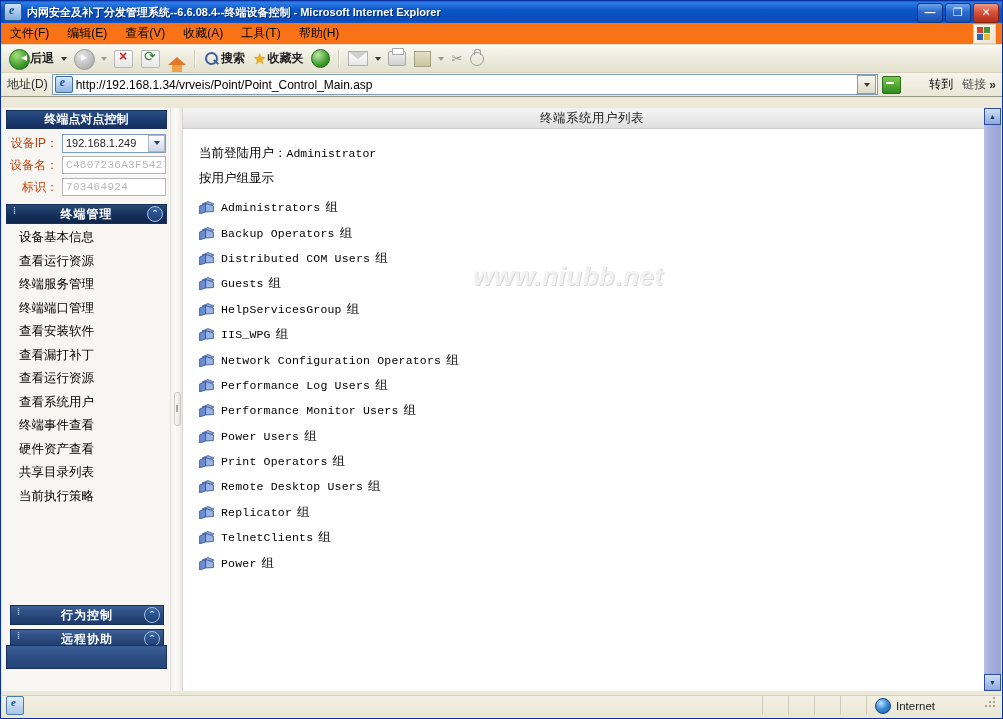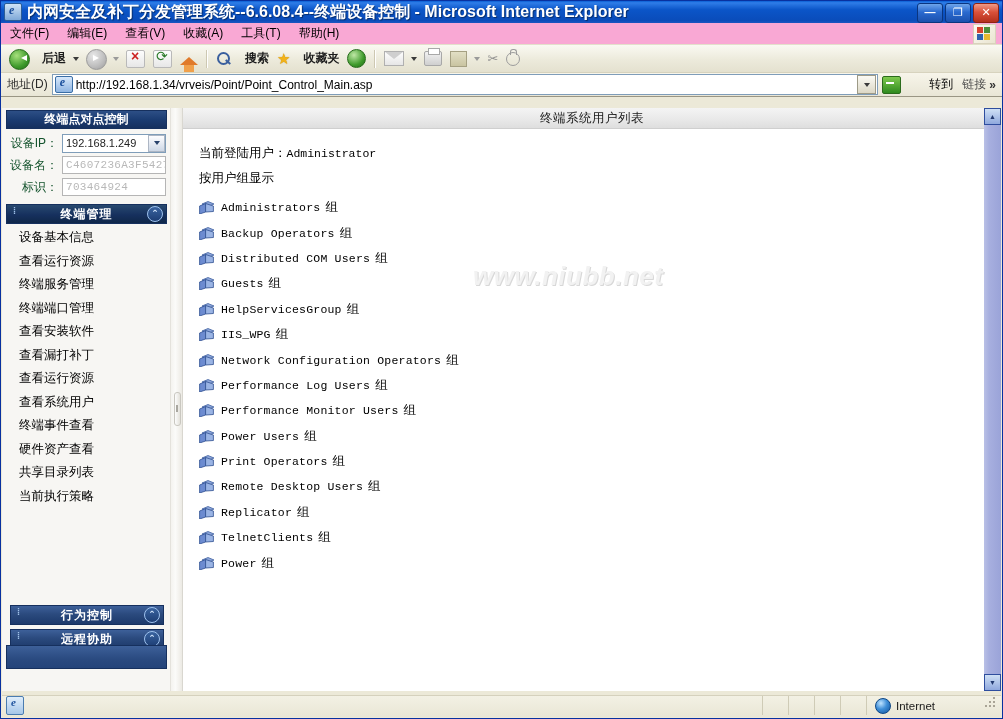--- a/index.html
+++ b/index.html
@@ -17,45 +17,45 @@
   .titlebar{
     height:22px;display:flex;align-items:center;
     background:linear-gradient(to bottom,#0a5fd4 0%,#2f7de8 8%,#0b55c8 40%,#0a4cba 88%,#1a56c0 100%);
     padding:0 2px 0 3px;position:relative;
   }
   .title-ico{width:16px;height:16px;flex:none;margin-right:5px;
     background:linear-gradient(#cfe3f7,#7fa9d8);border:1px solid #2b5d96;border-radius:2px;
     position:relative;}
   .title-ico:after{content:"e";position:absolute;left:4px;top:-1px;color:#1b4f9c;font-size:12px;
     font-style:italic;font-weight:bold;font-family:"Liberation Serif",serif;}
-  .title-text{color:#fff;font-weight:bold;font-size:16px;
+  .title-text{color:#fff;font-weight:bold;font-size:11px;
     text-shadow:1px 1px 1px rgba(0,0,0,.45);white-space:nowrap;overflow:hidden;}
   .win-btns{position:absolute;right:3px;top:2px;display:flex;gap:2px;}
   .win-btn{width:24px;height:18px;border:1px solid #0a357f;border-radius:3px;
     background:linear-gradient(to bottom,#6ea4ea,#2a6ad0 45%,#1b50ad);
     color:#fff;font-size:11px;line-height:16px;text-align:center;font-weight:bold;}
   .win-btn.close{background:linear-gradient(to bottom,#f09a86,#d9513a 45%,#b4301c);
     border-color:#8e2212;}
 
   
-  .menubar{height:21px;background:#f9a8d4;display:flex;align-items:center;
+  .menubar{height:21px;background:#f97316;display:flex;align-items:center;
     border-bottom:1px solid #e3dfcb;position:relative;}
   .menu-item{padding:2px 9px;color:#000;font-size:12px;white-space:nowrap;}
   .menu-logo{position:absolute;right:6px;top:1px;width:21px;height:18px;
     background:linear-gradient(135deg,#fdfbf3,#e9e4d0);border:1px solid #d8d2bb;}
   .menu-logo .q{position:absolute;left:3px;top:2px;width:6px;height:6px;background:#d7422f;}
   .menu-logo .q2{position:absolute;left:10px;top:2px;width:6px;height:6px;background:#4a8f3a;}
   .menu-logo .q3{position:absolute;left:3px;top:9px;width:6px;height:6px;background:#2e63ae;}
   .menu-logo .q4{position:absolute;left:10px;top:9px;width:6px;height:6px;background:#e8b830;}
 
   
   .toolbar{height:27px;background:linear-gradient(to bottom,#faf9f2,#eceadb 55%,#e4e1cf);
     display:flex;align-items:center;border-bottom:1px solid #d7d3be;padding-left:4px;}
   .tb-btn{display:flex;align-items:center;height:22px;padding:0 4px;color:#1b1b1b;font-size:12px;}
-  .tb-lbl{margin-left:13px;font-weight:bold;color:#1c1c1c;}
+  .tb-lbl{margin-left:1px;font-weight:bold;color:#1c1c1c;}
   .tb-sep{width:1px;height:18px;background:#cdc8b2;margin:0 4px;border-right:1px solid #fff;}
   .caret{width:0;height:0;border-left:3.5px solid transparent;border-right:3.5px solid transparent;
     border-top:4px solid #3a3a3a;margin:0 3px;}
   .ico{width:20px;height:20px;position:relative;display:inline-block;}
   .circ{width:19px;height:19px;border-radius:50%;display:block;}
 
   
   .addrbar{height:23px;background:linear-gradient(to bottom,#f7f5ea,#e9e6d6);
     display:flex;align-items:center;border-bottom:1px solid #9a9684;padding:0 2px;}
   .addr-lbl{font-size:12px;color:#2a2a2a;padding:0 4px;white-space:nowrap;}
@@ -81,21 +81,21 @@
   .page{position:absolute;left:1px;top:107px;width:999px;height:583px;
         background:#fff;display:flex;}
   .sidebar{width:168px;flex:none;background:#f7f6f3;position:relative;
            border-right:1px solid #e4e2dc;}
   .sb-title{height:17px;line-height:17px;text-align:center;color:#fff;font-weight:bold;
     font-size:12px;margin:2px 3px 0 4px;
     background:linear-gradient(to bottom,#2d4f86,#1b3c72 50%,#16305e);
     border:1px solid #16305e;}
   .sb-form{padding:4px 4px 2px 4px;}
   .sb-row{display:flex;align-items:center;height:20px;margin-bottom:2px;}
-  .sb-lab{width:52px;text-align:right;font-size:12px;color:#14532d;padding-right:4px;white-space:nowrap;}
+  .sb-lab{width:52px;text-align:right;font-size:12px;color:#c2410c;padding-right:4px;white-space:nowrap;}
   .sb-sel{flex:1;height:17px;border:1px solid #7f9db9;background:#fff;display:flex;align-items:center;
     font-size:11px;color:#222;padding-left:3px;position:relative;}
   .sb-sel .dd{position:absolute;right:0;top:0;width:15px;height:15px;border:1px solid #adb6c4;
     background:linear-gradient(#fdfdff,#cdd7e6);display:flex;align-items:center;justify-content:center;}
   .sb-inp{flex:1;height:16px;border:1px solid #b5b5b5;background:#fff;font-size:11px;
     color:#b8b8b8;padding-left:3px;line-height:16px;white-space:nowrap;overflow:hidden;
     font-family:"Liberation Mono",monospace;letter-spacing:.3px;}
 
   .grp-hdr{height:18px;margin:3px 3px 0 4px;display:flex;align-items:center;position:relative;
     background:linear-gradient(to bottom,#3d6099,#2b4a7e 45%,#1d3a6b);

